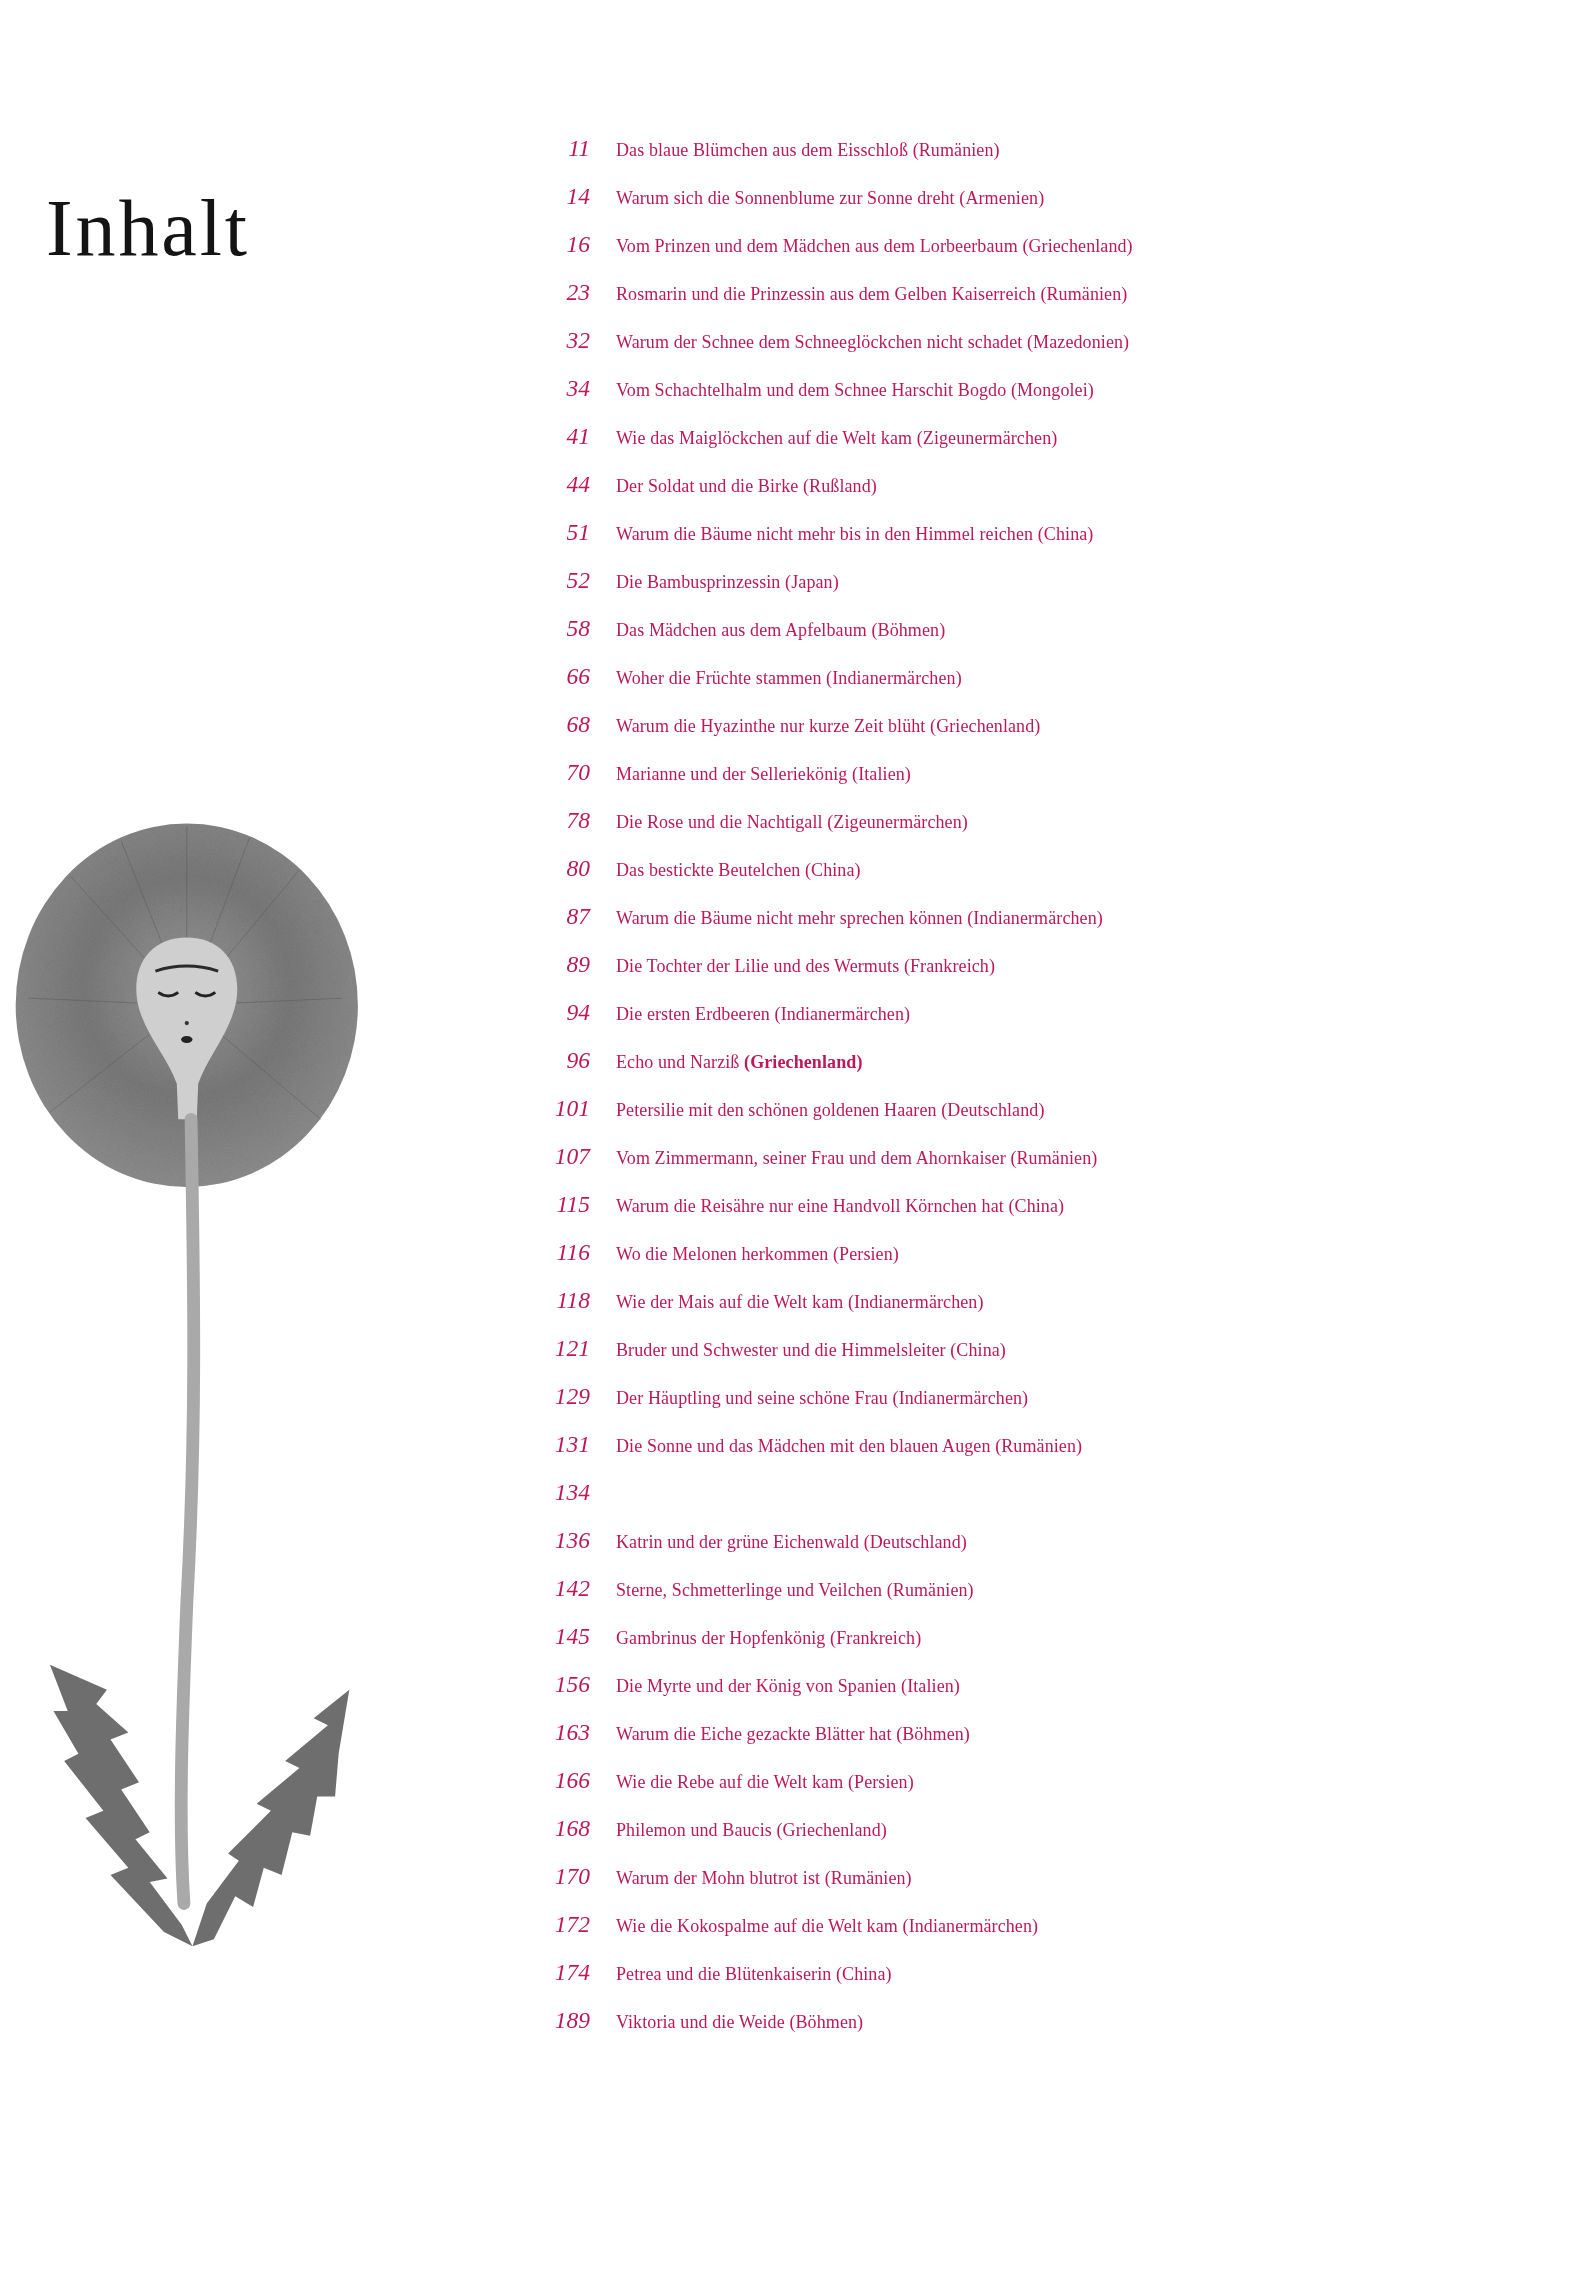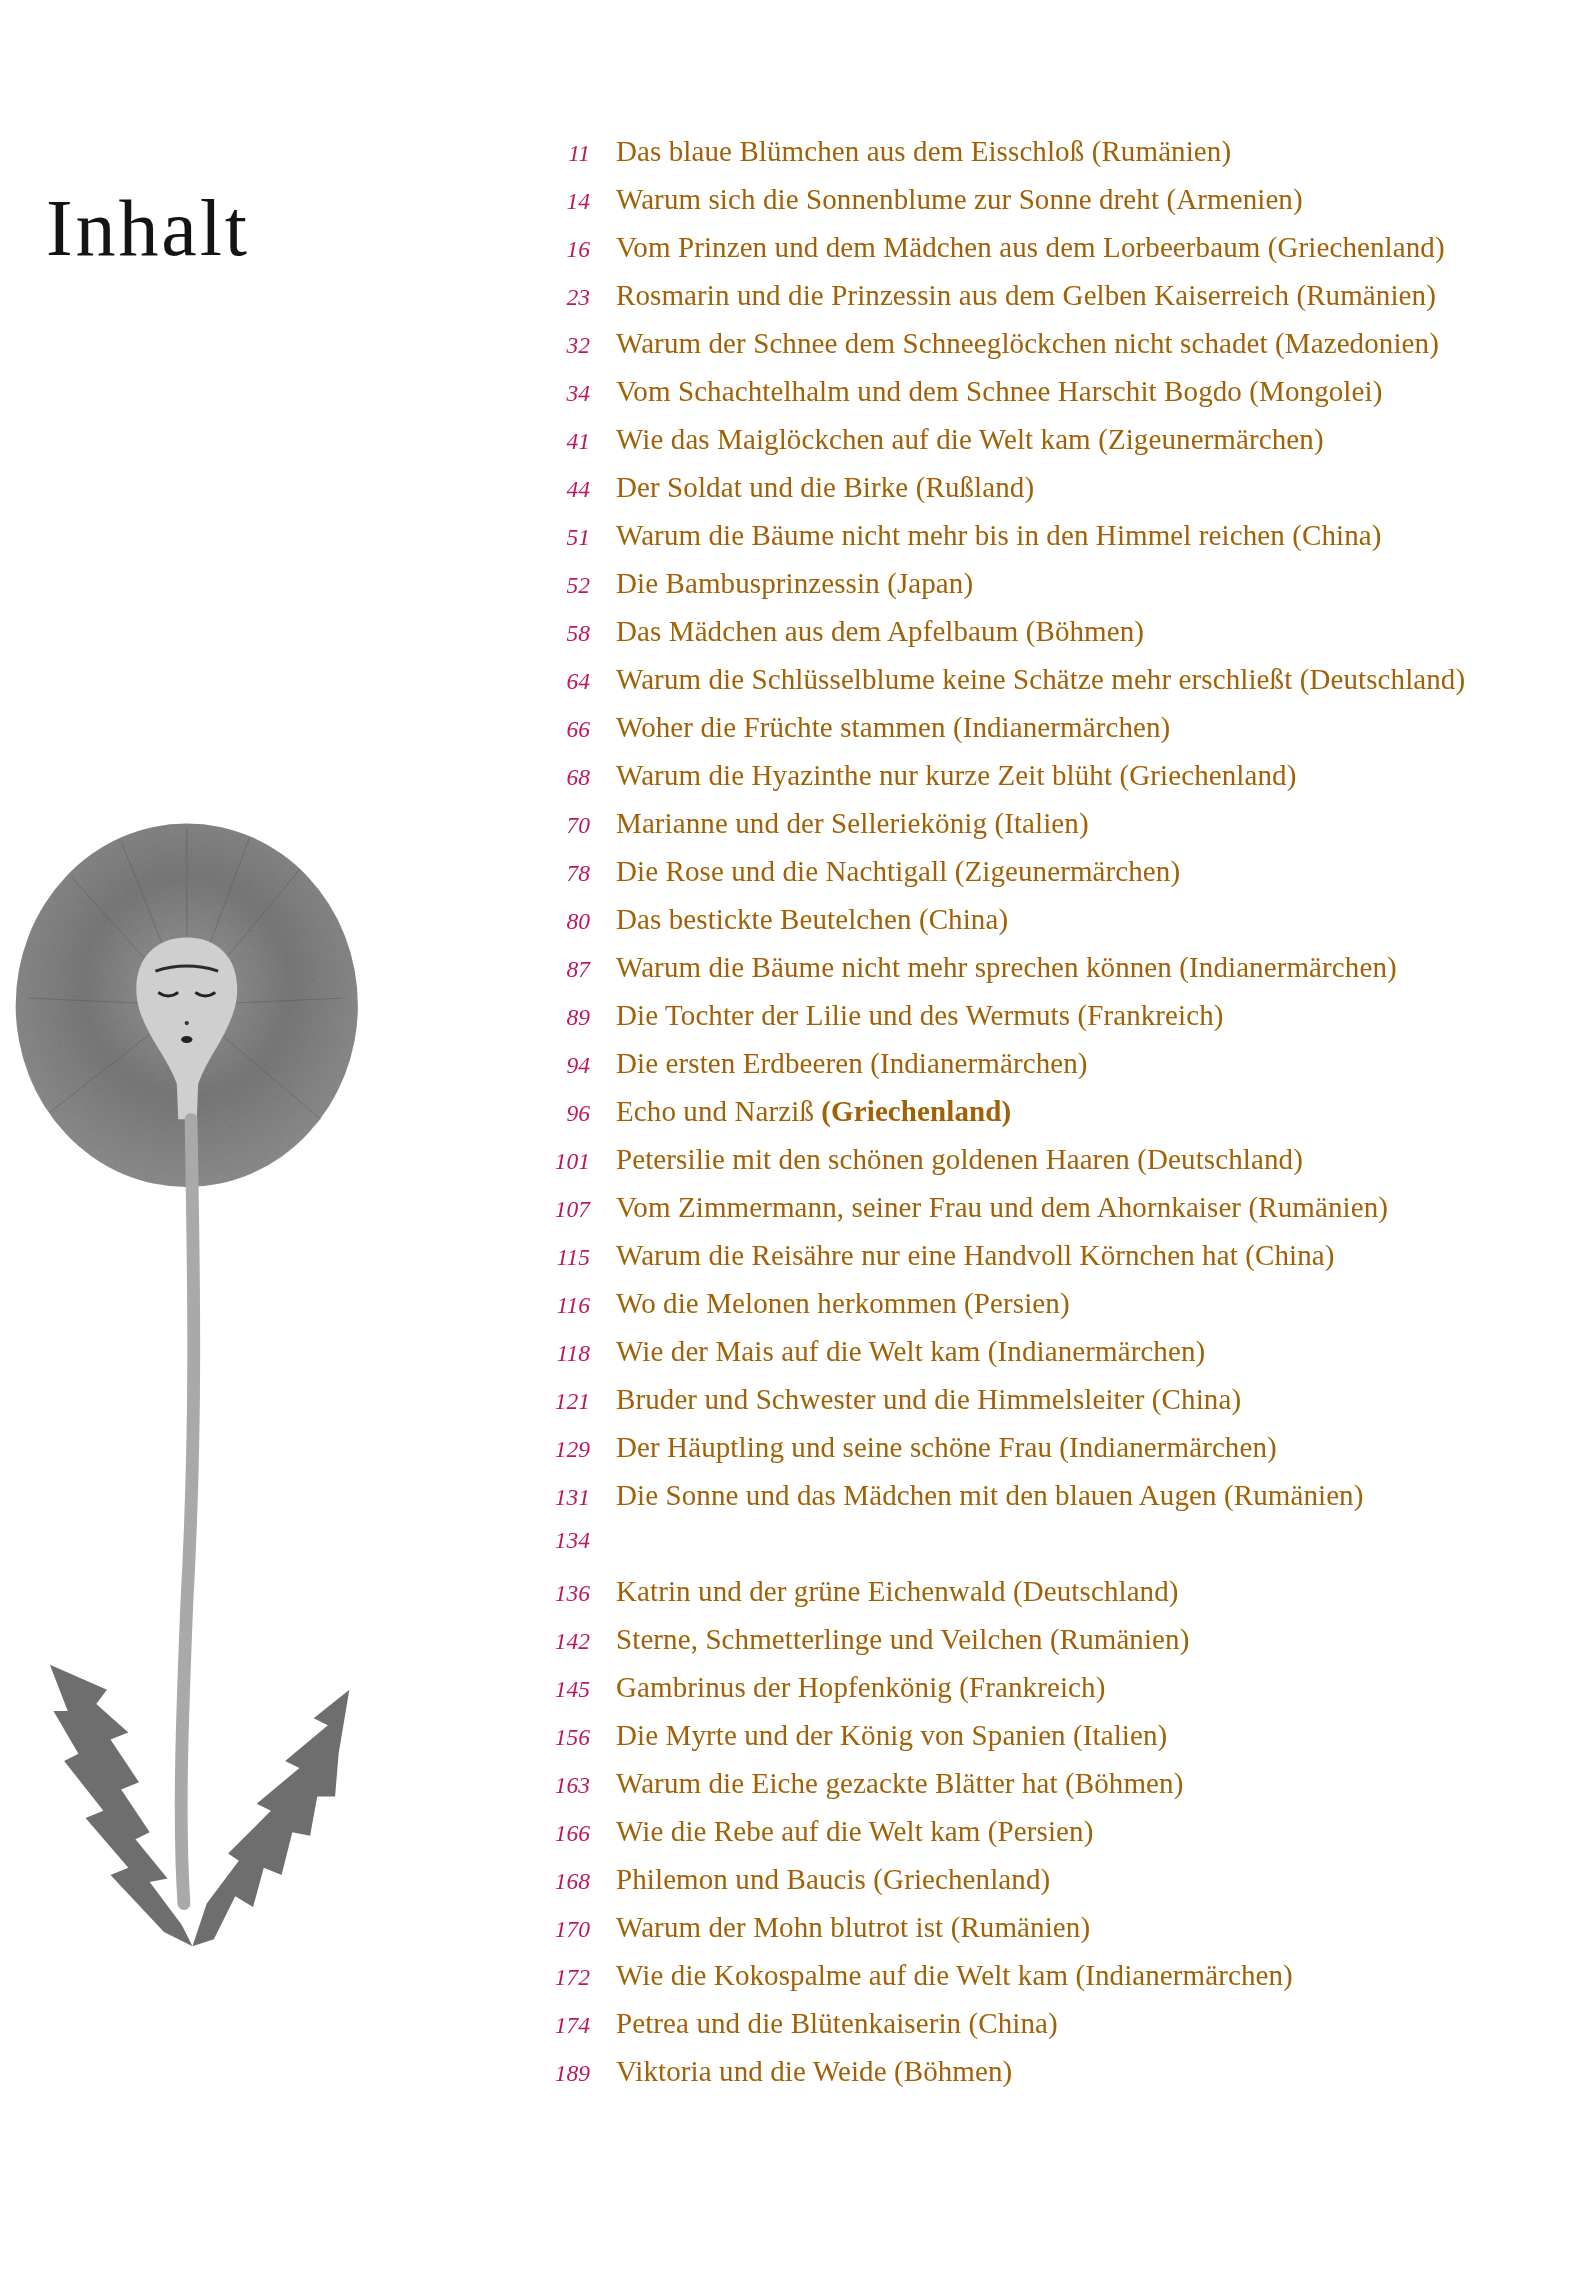--- a/index.html
+++ b/index.html
@@ -22,21 +22,21 @@
   }
   .toc-row {
     display: flex; align-items: baseline; height: 48px;
   }
   .toc-page {
     width: 91px; text-align: right; font-style: italic;
     font-size: 23.5px; color: #be185d; padding-right: 0;
     flex: none;
   }
   .toc-title {
-    margin-left: 26px; font-size: 29px; color: #a16207; white-space: nowrap;
+    margin-left: 26px; font-size: 18px; color: #be185d; white-space: nowrap;
     letter-spacing: 0.1px;
   }
   .toc-title .region { }
   .toc-title .region.bold { font-weight: 700; }
 </style>
 </head>
 <body>
 
 <h1 class="page-title">Inhalt</h1>
 
@@ -125,24 +125,20 @@
     </li>
     <li class="toc-row">
       <span class="toc-page">52</span>
       <span class="toc-title"><span>Die Bambusprinzessin</span> <span class="region">(Japan)</span></span>
     </li>
     <li class="toc-row">
       <span class="toc-page">58</span>
       <span class="toc-title"><span>Das Mädchen aus dem Apfelbaum</span> <span class="region">(Böhmen)</span></span>
     </li>
     <li class="toc-row">
-      <span class="toc-page">64</span>
-      <span class="toc-title"><span>Warum die Schlüsselblume keine Schätze mehr erschließt</span> <span class="region">(Deutschland)</span></span>
-    </li>
-    <li class="toc-row">
       <span class="toc-page">66</span>
       <span class="toc-title"><span>Woher die Früchte stammen</span> <span class="region">(Indianermärchen)</span></span>
     </li>
     <li class="toc-row">
       <span class="toc-page">68</span>
       <span class="toc-title"><span>Warum die Hyazinthe nur kurze Zeit blüht</span> <span class="region">(Griechenland)</span></span>
     </li>
     <li class="toc-row">
       <span class="toc-page">70</span>
       <span class="toc-title"><span>Marianne und der Selleriekönig</span> <span class="region">(Italien)</span></span>

